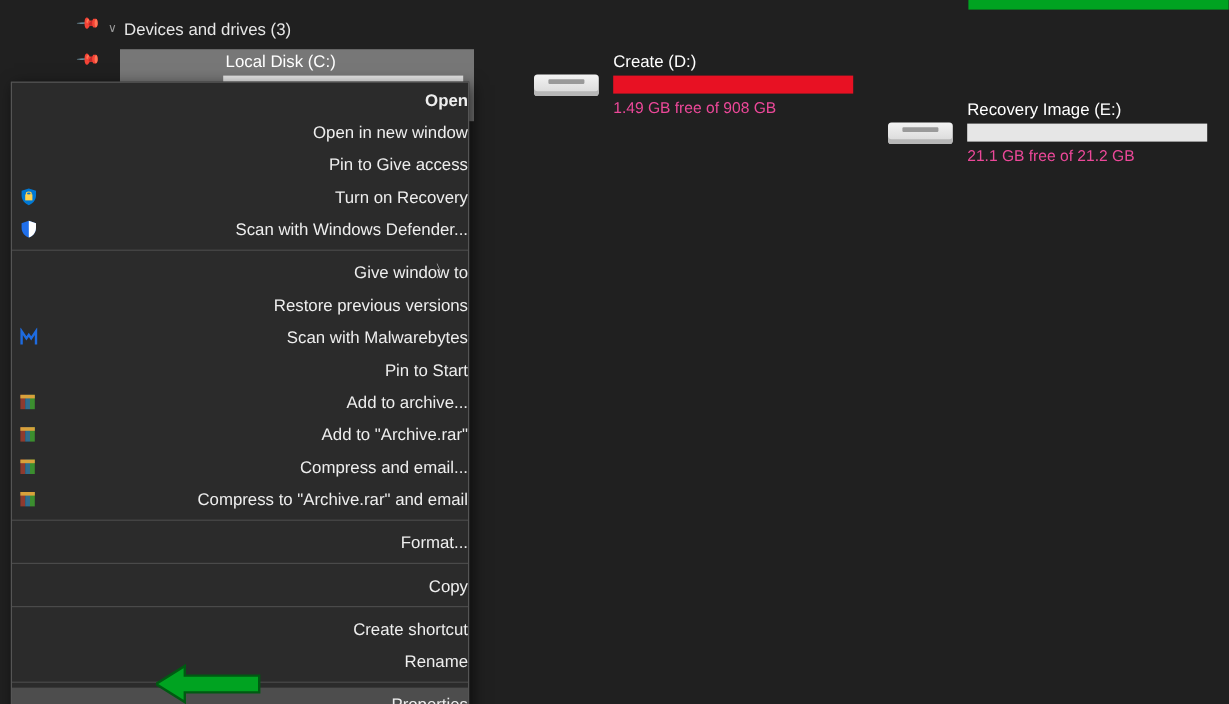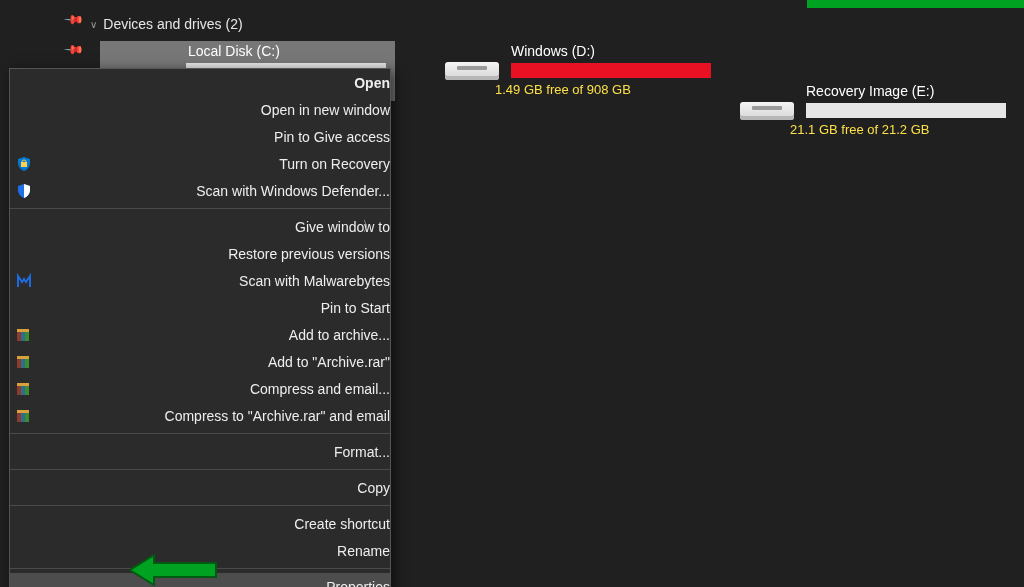--- a/index.html
+++ b/index.html
@@ -13,21 +13,21 @@
     .section-hdr { position:absolute; left:90px; top:16px; display:flex; align-items:center; gap:6px; color:#e6e6e6; }
     .section-hdr .chev { font-size:10px; color:#9a9a9a; }
     
     .drives { position:absolute; left:100px; top:41px; display:flex; gap:0; }
     .drive { position:relative; width:295px; height:60px; }
     .drive.selected { background:#777777; }
     .drive .name { position:absolute; left:86px; top:2px; color:#fff; }
     .drive.selected .name { left:88px; }
     .drive .bar { position:absolute; left:86px; top:22px; width:200px; height:15px; background:#e6e6e6; }
     .drive .bar.full { background:#e81123; }
-    .drive .free { position:absolute; left:70px; top:41px; color:#fde047; font-size:13px; }
+    .drive .free { position:absolute; left:86px; top:41px; color:#ec4899; font-size:13px; }
     .drive .disk-ic { position:absolute; left:20px; top:15px; width:54px; height:28px; }
     .disk-body { width:54px; height:18px; background:linear-gradient(#f4f4f4,#d6d6d6); border-radius:3px; position:absolute; top:6px; box-shadow:inset 0 -4px 0 #b7b7b7; }
     .disk-slot { width:30px; height:4px; background:#9a9a9a; position:absolute; top:10px; left:12px; border-radius:1px;}
     
     .ctx { position:absolute; left:9px; top:68px; width:382px; background:#2b2b2b; border:1px solid #555; box-shadow:3px 3px 12px rgba(0,0,0,.6); }
     .ctx .row { height:27px; display:flex; align-items:center; padding-left:14px; position:relative; color:#eee;justify-content:flex-end; }
     .ctx .row.bold { font-weight:600; }
     .ctx .row.highlight { background:#4d4d4d; }
     .ctx .sep { height:1px; background:#4a4a4a; margin:4px 0; }
     .ctx .ic { position:absolute; left:6px; width:16px; height:16px; display:flex; align-items:center; justify-content:center; }
@@ -41,34 +41,34 @@
 
 <div class="topgreen"></div>
 
 <div class="pin-col">
   <span class="pin" style="top:12px;">📌</span>
   <span class="pin" style="top:42px;">📌</span>
 </div>
 
 <div class="section-hdr">
   <span class="chev">∨</span>
-  <span>Devices and drives (2)</span>
+  <span>Devices and drives (3)</span>
 </div>
 
 <div class="drives" id="drives">
     <div class="drive selected">
       <div class="name">Local Disk (C:)</div>
       <div class="bar"></div>
     </div>
     <div class="drive" style="margin-left: 30px; width: 295px;">
       <div class="disk-ic">
         <div class="disk-body"></div>
         <div class="disk-slot"></div>
       </div>
-      <div class="name">Windows (D:)</div>
+      <div class="name">Create (D:)</div>
       <div class="bar full"></div>
       <div class="free">1.49 GB free of 908 GB</div>
     </div>
     <div class="drive" style="margin-left: 0px; width: 295px; margin-top: 40px;">
       <div class="disk-ic">
         <div class="disk-body"></div>
         <div class="disk-slot"></div>
       </div>
       <div class="name">Recovery Image (E:)</div>
       <div class="bar"></div>

